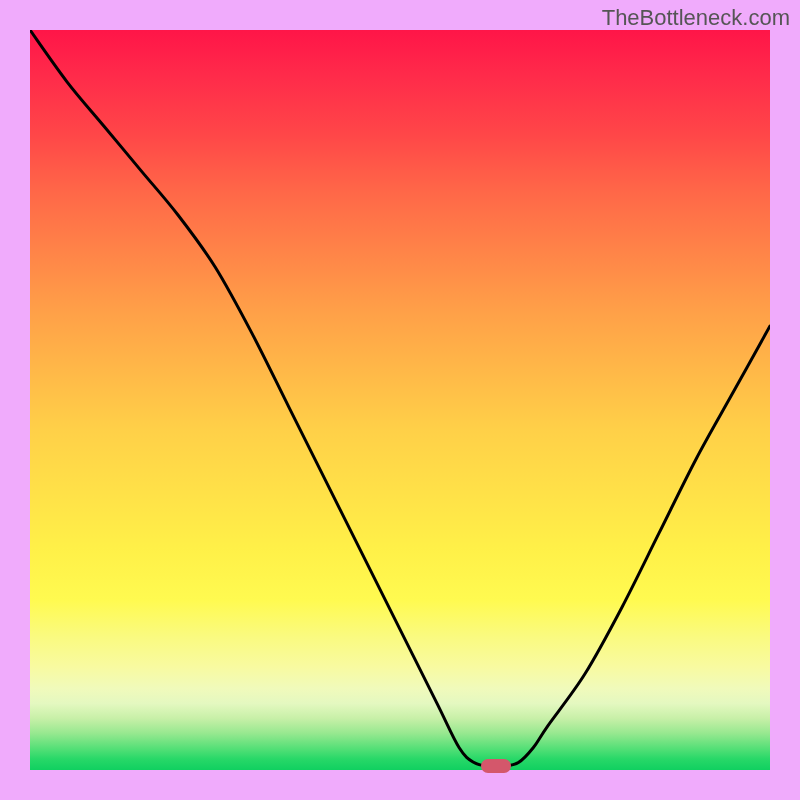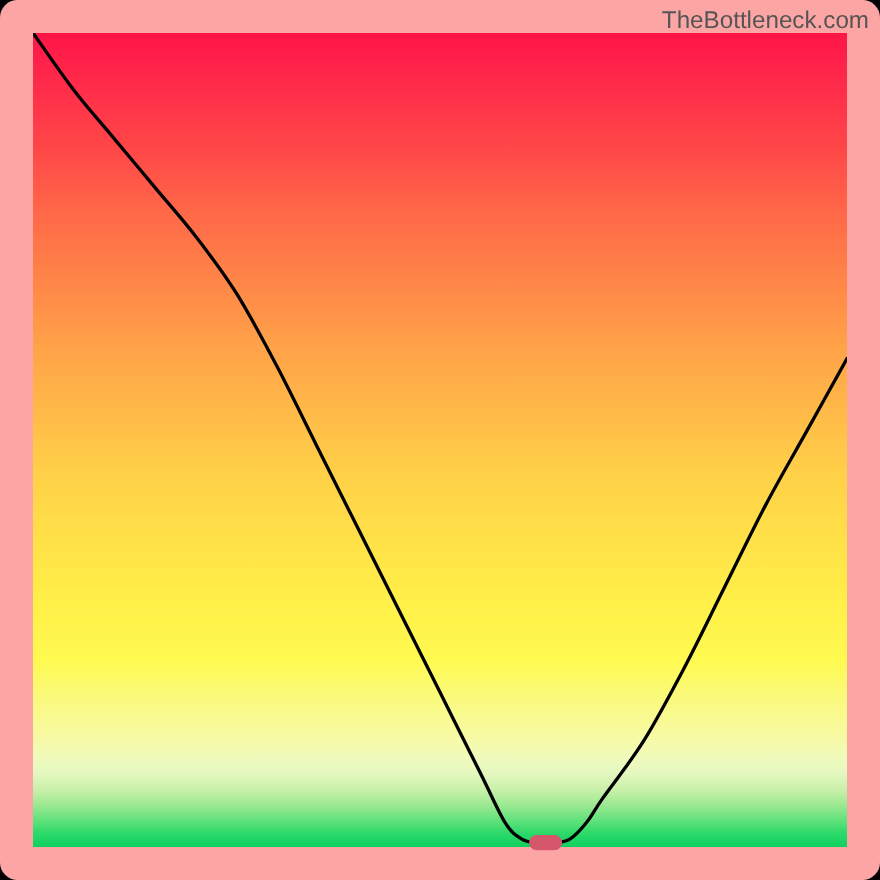--- a/index.html
+++ b/index.html
@@ -8,22 +8,21 @@
     width: 800px;
     height: 800px;
     background: #000;
     overflow: hidden;
     font-family: -apple-system, BlinkMacSystemFont, "Segoe UI", Arial, sans-serif;
   }
   .chart-container {
     position: relative;
     width: 800px;
     height: 800px;
-    background: #fca5a5;
-    border-radius: 16px;
+    background: #f0abfc;
   }
   .watermark {
     position: absolute;
     top: 5px;
     right: 10px;
     color: #555;
     font-size: 22px;
     font-weight: 500;
     z-index: 10;
   }

